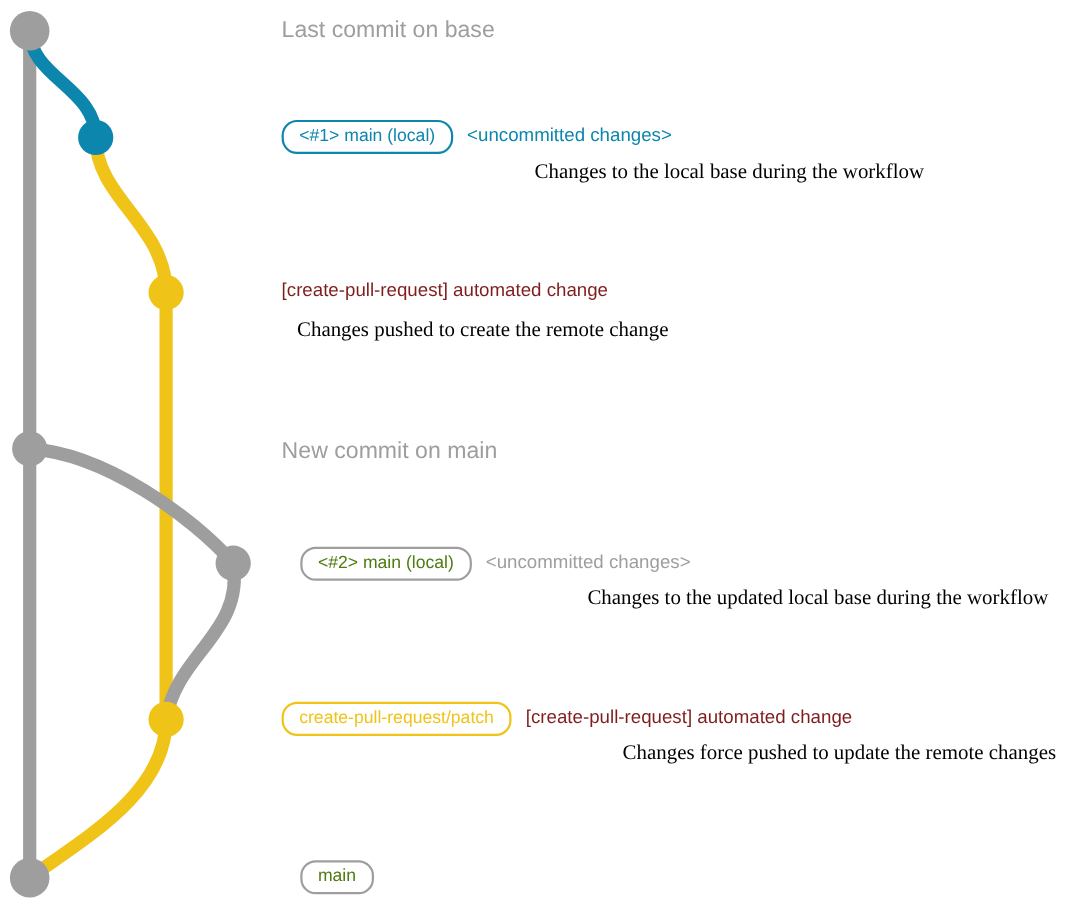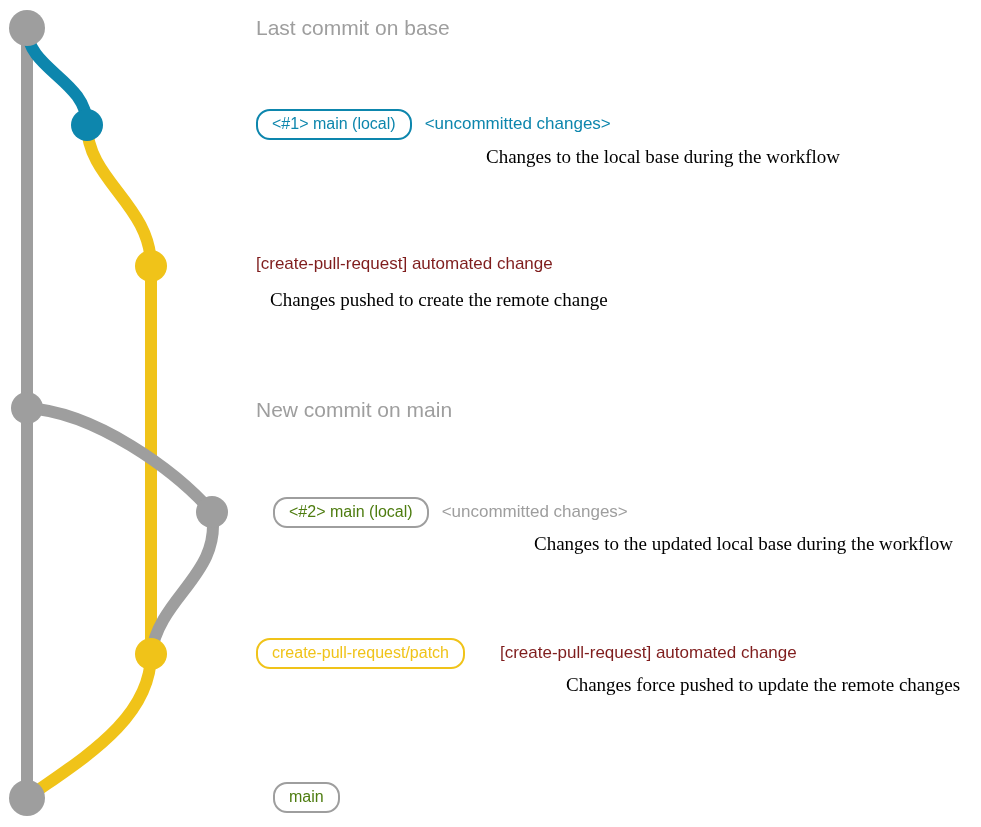--- a/index.html
+++ b/index.html
@@ -131,21 +131,21 @@
 <div class="desc" style="left:270px; top:289px;">Changes pushed to create the remote change</div>
 
 <div class="heading-text" style="left:256px; top:398px;">New commit on main</div>
 
 <div class="row" style="left:256px; top:497px;">
   <span class="badge gray">&lt;#2&gt; main (local)</span>
   <span class="commit-title gray">&lt;uncommitted changes&gt;</span>
 </div>
 <div class="desc" style="left:486px; top:533px;margin-left:48px;">Changes to the updated local base during the workflow</div>
 
-<div class="row" style="left:256px; top:638px;gap:22px;">
+<div class="row" style="left:256px; top:638px;">
   <span class="badge yellow">create-pull-request/patch</span>
   <span class="commit-title yellow">[create-pull-request] automated change</span>
 </div>
 <div class="desc" style="left:566px; top:674px;">Changes force pushed to update the remote changes</div>
 
 <div class="row" style="left:256px; top:782px;flex-direction:column;">
   <span class="badge gray">main</span>
 </div>
 
 </body></html>

